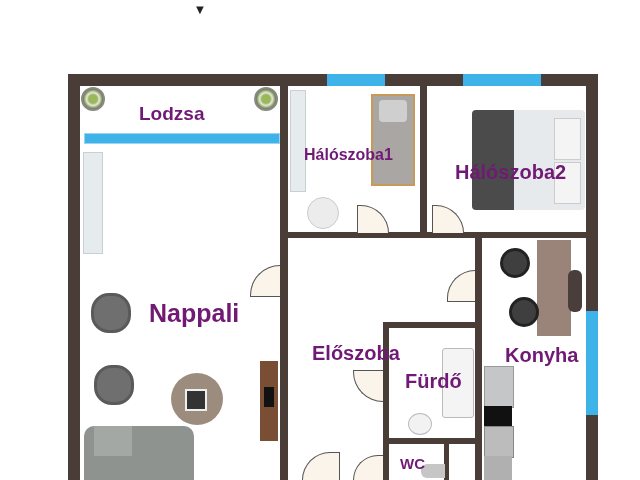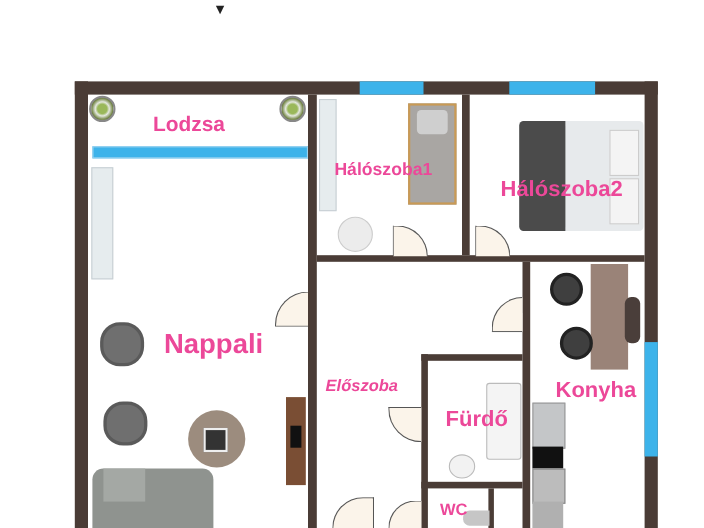--- a/index.html
+++ b/index.html
@@ -1,20 +1,20 @@
 <!DOCTYPE html>
 <html><head>
 <meta charset="utf-8">
 <style>
   html, body { margin:0; padding:0; }
   body { width:640px; height:480px; background:#ffffff; position:relative; overflow:hidden; font-family:"Liberation Sans", sans-serif; }
   .abs { position:absolute; }
   .wall { position:absolute; background:#4a3c36; }
   .win { position:absolute; background:#3db3ea; }
-  .label { position:absolute; font-weight:bold; color:#ec4899; white-space:nowrap; }
+  .label { position:absolute; font-weight:bold; color:#701a75; white-space:nowrap; }
   .door { position:absolute; box-sizing:border-box; background:#fbf4ea; border:1.5px solid #555; }
   .plant { position:absolute; width:24px; height:24px; border-radius:50%; background:radial-gradient(circle at 50% 50%, #9ab85a 0 30%, #e4e8df 45%, #6b7f3a 70%, #777 100%); border:2px solid #888; box-sizing:border-box; }
   .chair { position:absolute; border-radius:45%; background:#6f6f6f; border:3px solid #5a5a5a; box-sizing:border-box; }
 </style>
 </head>
 <body>
 
 <div class="abs" style="left:190px;top:0;width:20px;height:14px;text-align:center;">
   <span style="font-size:13px;color:#222;line-height:8px;">▼</span>
 </div>
@@ -86,16 +86,16 @@
 <div class="abs" style="left:484px;top:456px;width:28px;height:24px;background:#b0b0b0;"></div>
 
 <div class="abs" style="left:442px;top:348px;width:30px;height:68px;background:#f4f4f4;border:1px solid #bbb;border-radius:3px;"></div>
 <div class="abs" style="left:408px;top:413px;width:22px;height:20px;background:#f2f2f2;border:1px solid #bbb;border-radius:50%;"></div>
 <div class="abs" style="left:421px;top:464px;width:24px;height:14px;background:#c6c6c6;border-radius:6px 0 0 6px;"></div>
 
 <div class="label" style="left:139px;top:103px;font-size:19px;">Lodzsa</div>
 <div class="label" style="left:304px;top:146px;font-size:16px;">Hálószoba1</div>
 <div class="label" style="left:455px;top:161px;font-size:20px;">Hálószoba2</div>
 <div class="label" style="left:149px;top:299px;font-size:25px;">Nappali</div>
-<div class="label" style="left:296px;top:342px;font-size:15px;font-style:italic;">Előszoba</div>
+<div class="label" style="left:312px;top:342px;font-size:20px;">Előszoba</div>
 <div class="label" style="left:405px;top:370px;font-size:20px;">Fürdő</div>
 <div class="label" style="left:505px;top:344px;font-size:20px;">Konyha</div>
 <div class="label" style="left:400px;top:455px;font-size:15px;text-align:right;">WC</div>
 
 </body></html>

